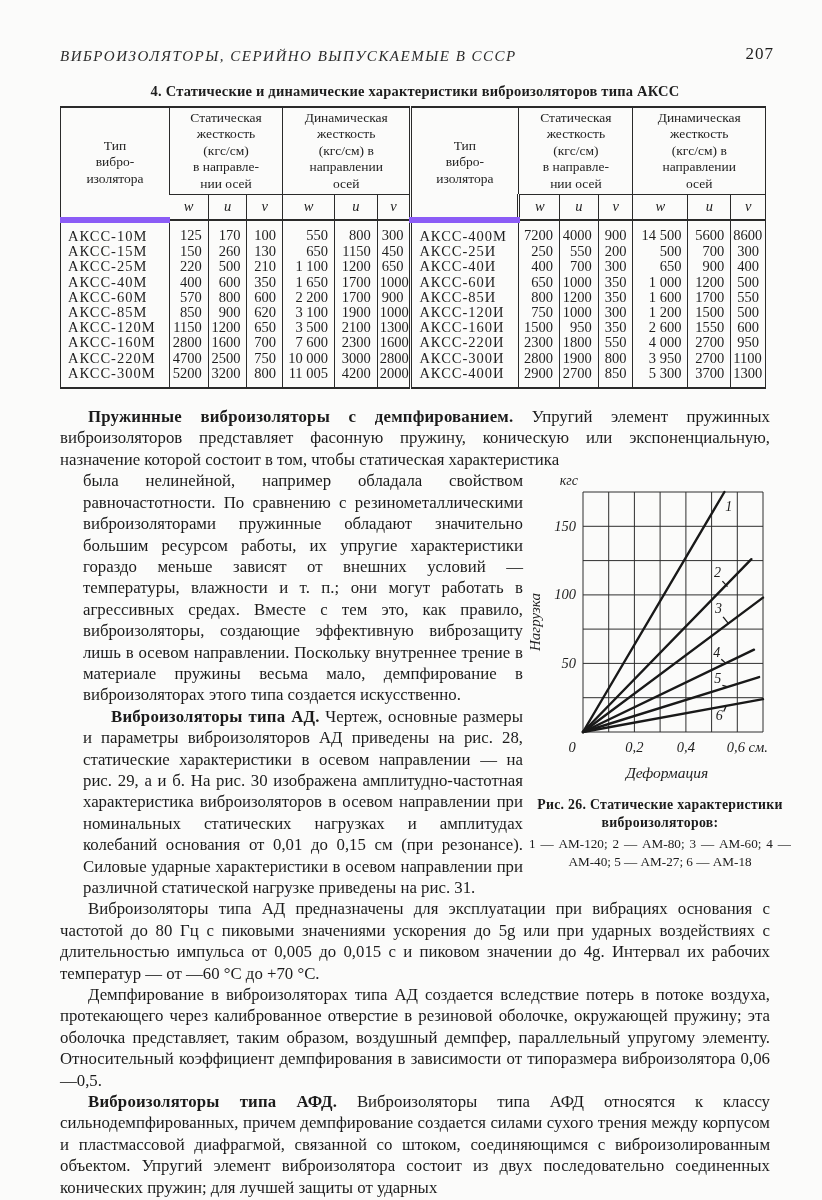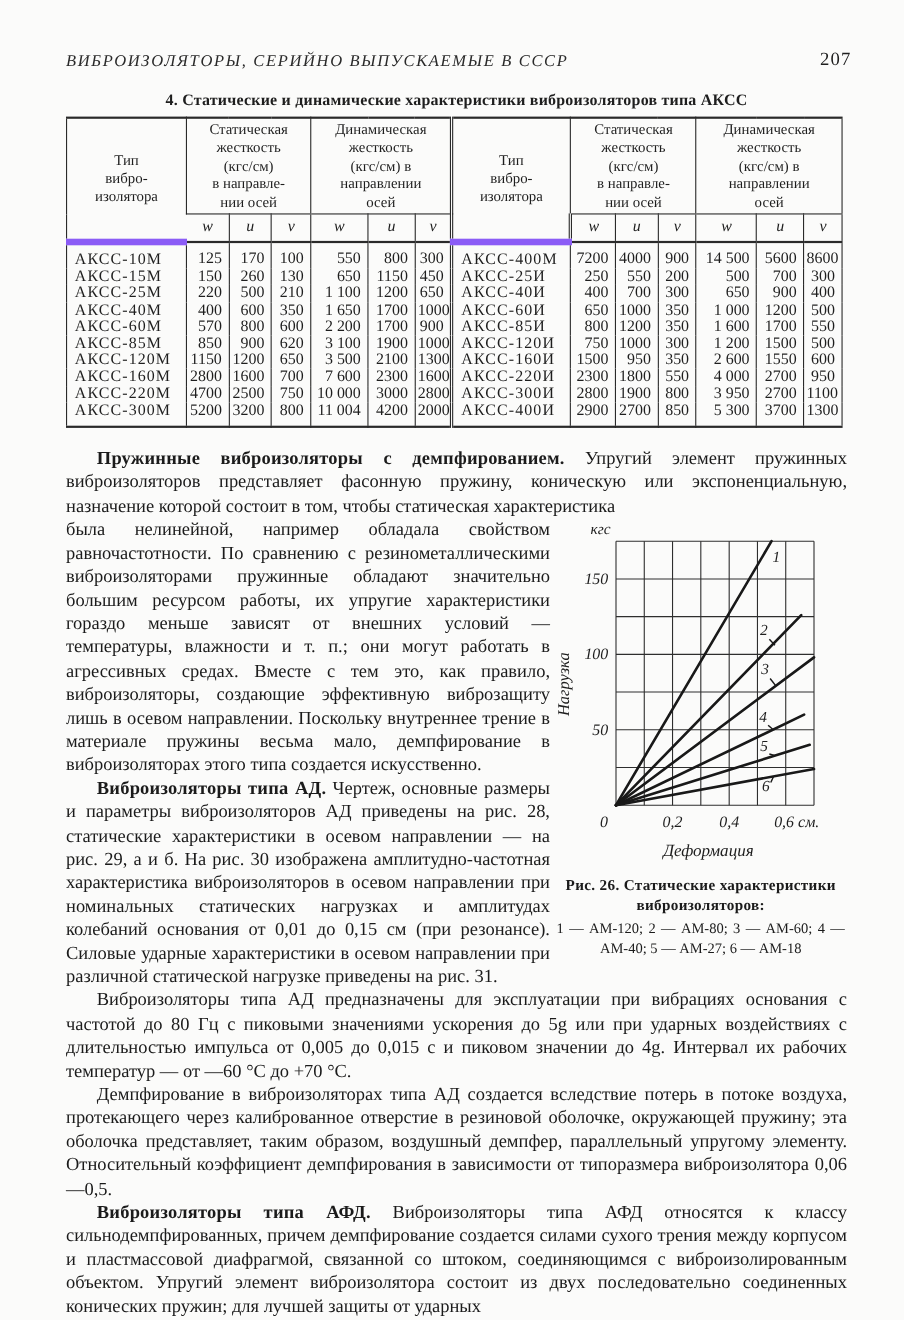--- a/index.html
+++ b/index.html
@@ -90,21 +90,21 @@
   .body-text{
     margin-top:17px;
     font-size:16.8px;
     line-height:21.4px;
     text-align:justify;
     color:#1b1b1b;
   }
   .para{margin:0;text-indent:28px;}
   .para b{letter-spacing:0.2px;}
   .cont{margin:0;text-indent:0;}
-  .two-col{display:flex;align-items:flex-start;}
+  .two-col{display:flex;align-items:flex-start;margin-left:23px;}
   .col-left{width:440px;flex:none;}
   .col-right{flex:none;width:266px;margin-left:4px;}
   .figure{text-align:center;}
   .figure svg{display:block;margin:0 auto;}
   .fig-caption{margin-top:8px;text-align:center;}
   .fig-caption .cap-title{
     font-weight:bold;
     font-size:13.8px;
     line-height:1.3;
     letter-spacing:0.3px;
@@ -335,21 +335,21 @@
             <td>800</td>
             <td>3 950</td>
             <td>2700</td>
             <td>1100</td>
           </tr>
           <tr>
             <td class="type">АКСС-300М</td>
             <td>5200</td>
             <td>3200</td>
             <td>800</td>
-            <td>11 004</td>
+            <td>11 005</td>
             <td>4200</td>
             <td>2000</td>
             <td class="type dbl">АКСС-400И</td>
             <td>2900</td>
             <td>2700</td>
             <td>850</td>
             <td>5 300</td>
             <td>3700</td>
             <td>1300</td>
           </tr>

